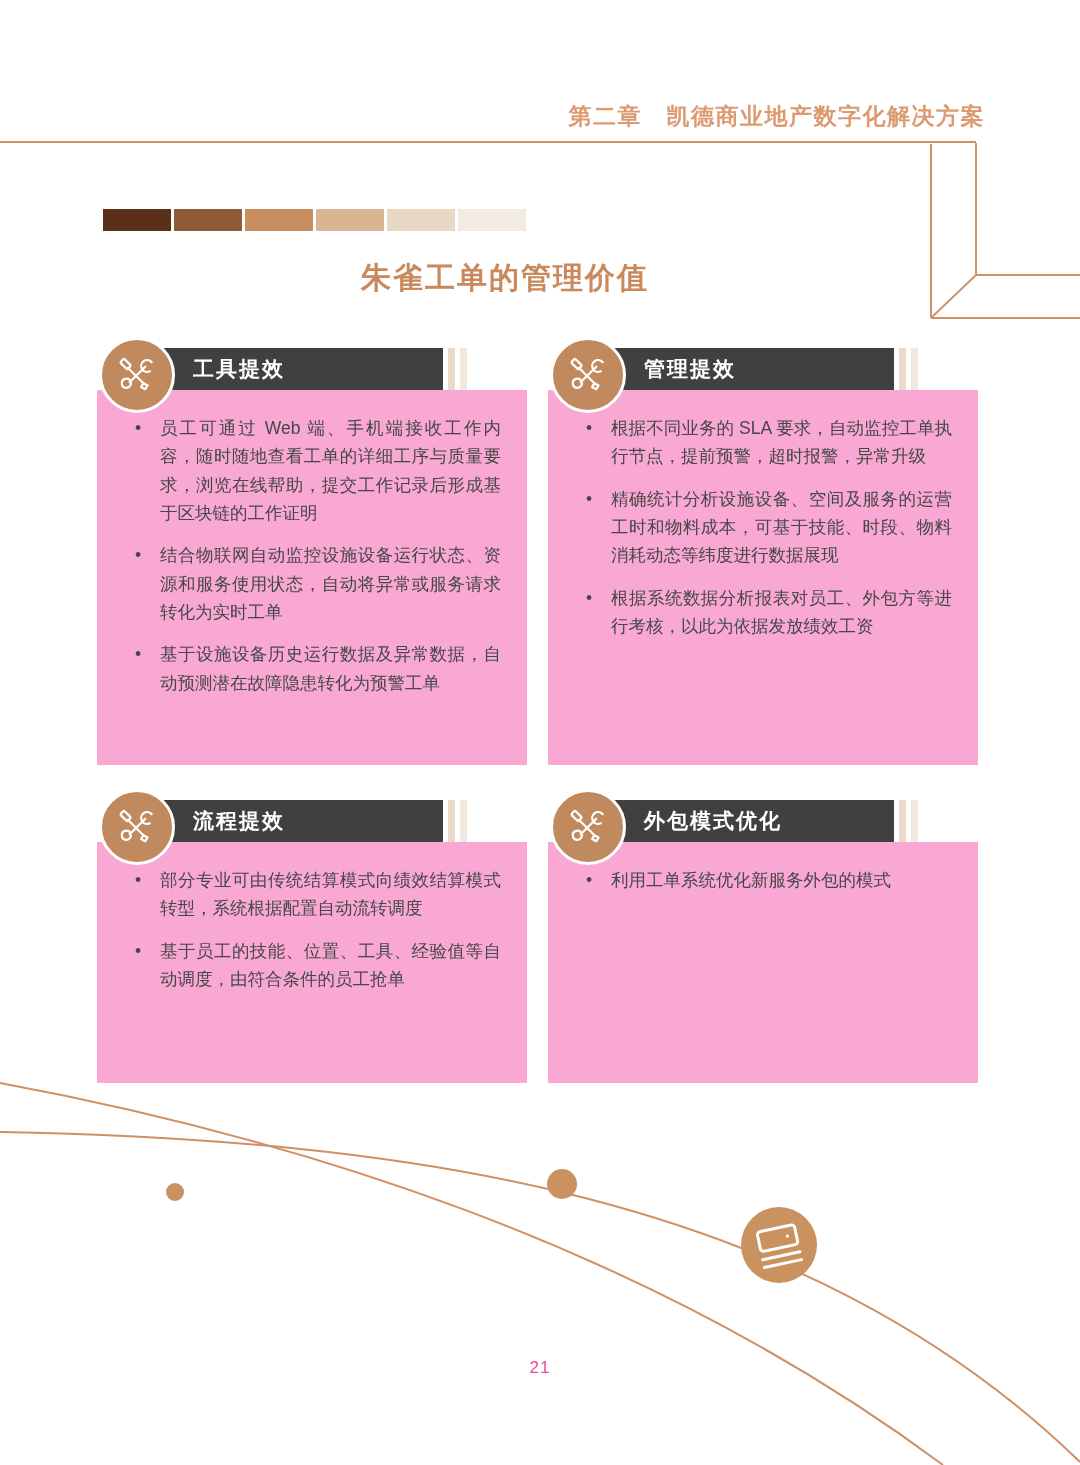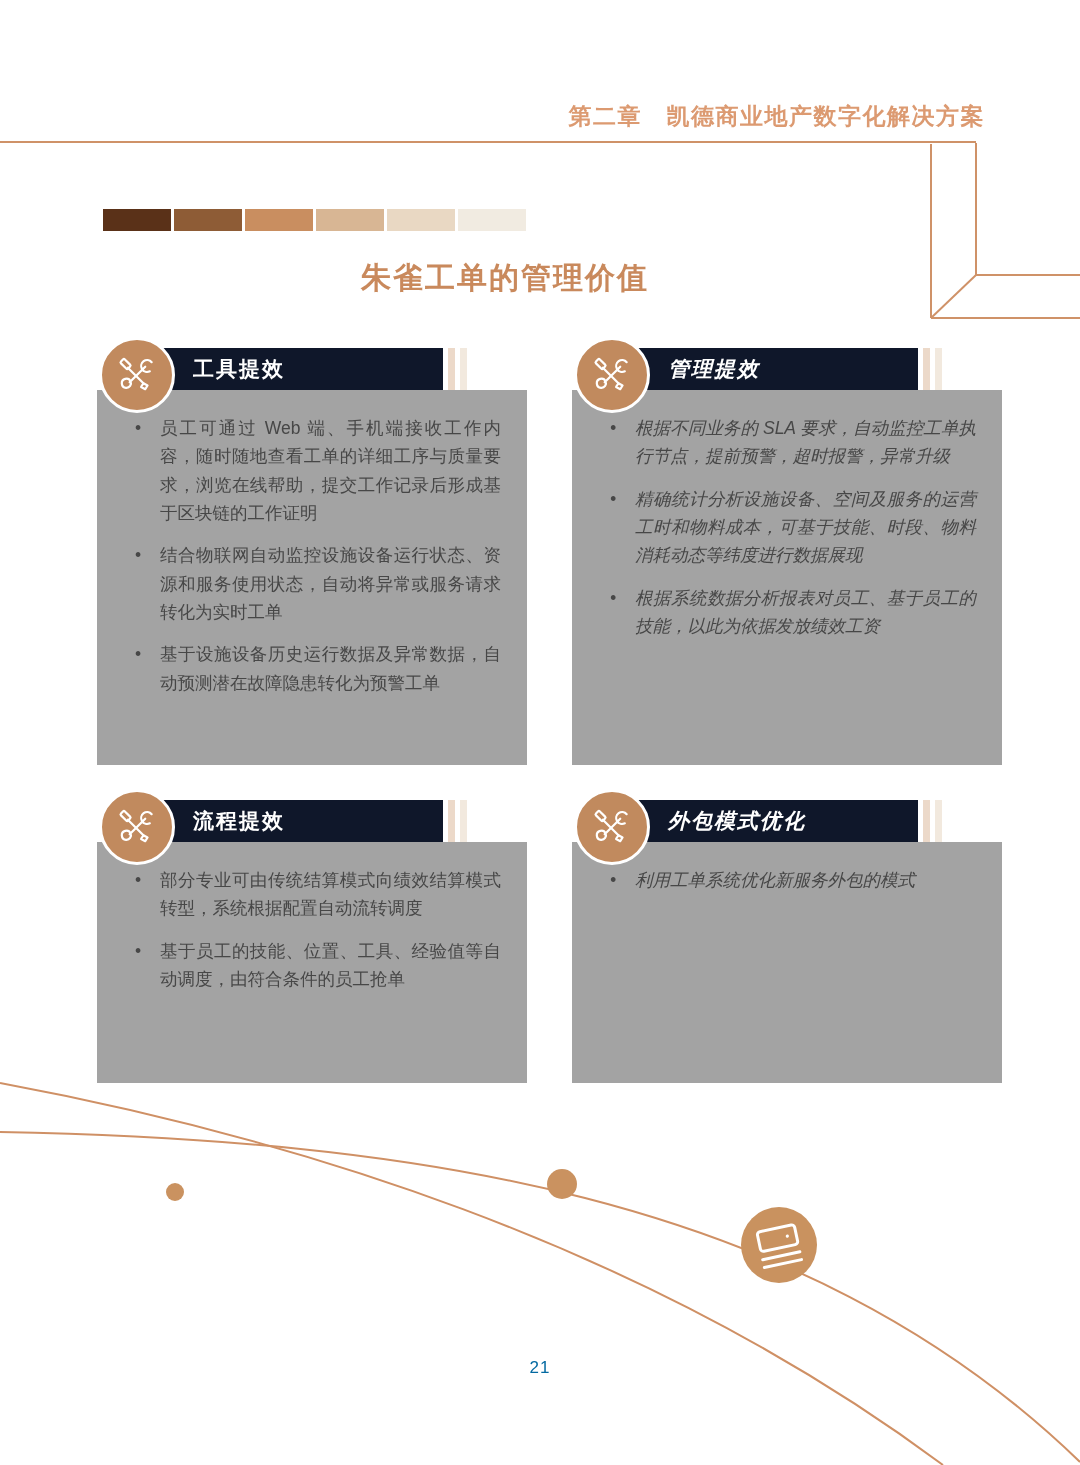--- a/index.html
+++ b/index.html
@@ -22,59 +22,59 @@
   }
   .palette-bar span{width:68px;height:22px;display:block;}
   
   .page-title{
     position:absolute;top:258px;left:0;width:1010px;text-align:center;
     font-size:30px;font-weight:bold;color:#c9895c;letter-spacing:2px;
   }
   
   .card{position:absolute;width:430px;}
   .card.col-left{left:97px;}
-  .card.col-right{left:572px;font-style:italic;}
+  .card.col-right{left:548px;}
   .card.row-top{top:337px;}
   .card.row-bottom{top:789px;}
   .card-head{position:relative;height:53px;}
   .head-banner{
     position:absolute;left:38px;top:11px;width:308px;height:42px;
-    background:#0f172a;color:#ffffff;font-size:21px;letter-spacing:2px;
+    background:#404040;color:#ffffff;font-size:21px;letter-spacing:2px;
     line-height:42px;padding-left:58px;box-sizing:border-box;font-weight:bold;
   }
   .accent-bar-1{
     position:absolute;left:351px;top:11px;width:7px;height:42px;background:#ecd9c9;
   }
   .accent-bar-2{
     position:absolute;left:363px;top:11px;width:7px;height:42px;background:#f2e9de;
   }
   .icon-circle{
     position:absolute;left:2px;top:0;width:70px;height:70px;border-radius:50%;
     background:#c18a5e;border:3px solid #ffffff;z-index:2;
     display:flex;align-items:center;justify-content:center;
   }
   .card-body{
-    background:#a3a3a3;box-sizing:border-box;
+    background:#f9a8d4;box-sizing:border-box;
     padding:24px 26px 10px 30px;
   }
   .row-top .card-body{height:375px;}
   .row-bottom .card-body{height:241px;}
   .card-body ul{list-style:none;margin:0;padding:0;}
   .card-body li{
     position:relative;padding-left:33px;margin-bottom:14px;
     font-size:17.5px;line-height:1.62;color:#474747;text-align:justify;
   }
   .card-body li::before{
     content:"•";position:absolute;left:8px;top:0;color:#474747;
   }
   
   .deco-svg{position:absolute;left:0;top:0;pointer-events:none;}
   .page-number{
     position:absolute;top:1358px;left:0;width:1080px;text-align:center;
-    font-size:17px;color:#0369a1;letter-spacing:1px;
+    font-size:17px;color:#ec4899;letter-spacing:1px;
   }
 </style>
 </head>
 <body>
 
 <div class="chapter-header">第二章　凯德商业地产数字化解决方案</div>
 <div class="top-rule"></div>
 
 <svg class="corner-svg" width="1080" height="340" viewBox="0 0 1080 340">
   <g stroke="#cf9268" stroke-width="2" fill="none">
@@ -131,21 +131,21 @@
       </svg>
     </div>
     <div class="head-banner">管理提效</div>
     <div class="accent-bar-1"></div>
     <div class="accent-bar-2"></div>
   </div>
   <div class="card-body">
     <ul>
         <li>根据不同业务的 SLA 要求，自动监控工单执行节点，提前预警，超时报警，异常升级</li>
         <li>精确统计分析设施设备、空间及服务的运营工时和物料成本，可基于技能、时段、物料消耗动态等纬度进行数据展现</li>
-        <li>根据系统数据分析报表对员工、基于员工的技能，以此为依据发放绩效工资</li>
+        <li>根据系统数据分析报表对员工、外包方等进行考核，以此为依据发放绩效工资</li>
       </ul>
   </div>
 </div>
 
 <div class="card col-left row-bottom">
   <div class="card-head">
     <div class="icon-circle">
       <svg width="44" height="44" viewBox="0 0 48 48" fill="none" stroke="#ffffff" stroke-width="2.4" stroke-linecap="round" stroke-linejoin="round">
         <rect x="6" y="9" width="11" height="6" rx="1.5" transform="rotate(45 11.5 12)"></rect>
         <path d="M14 16 L31 33"></path>

